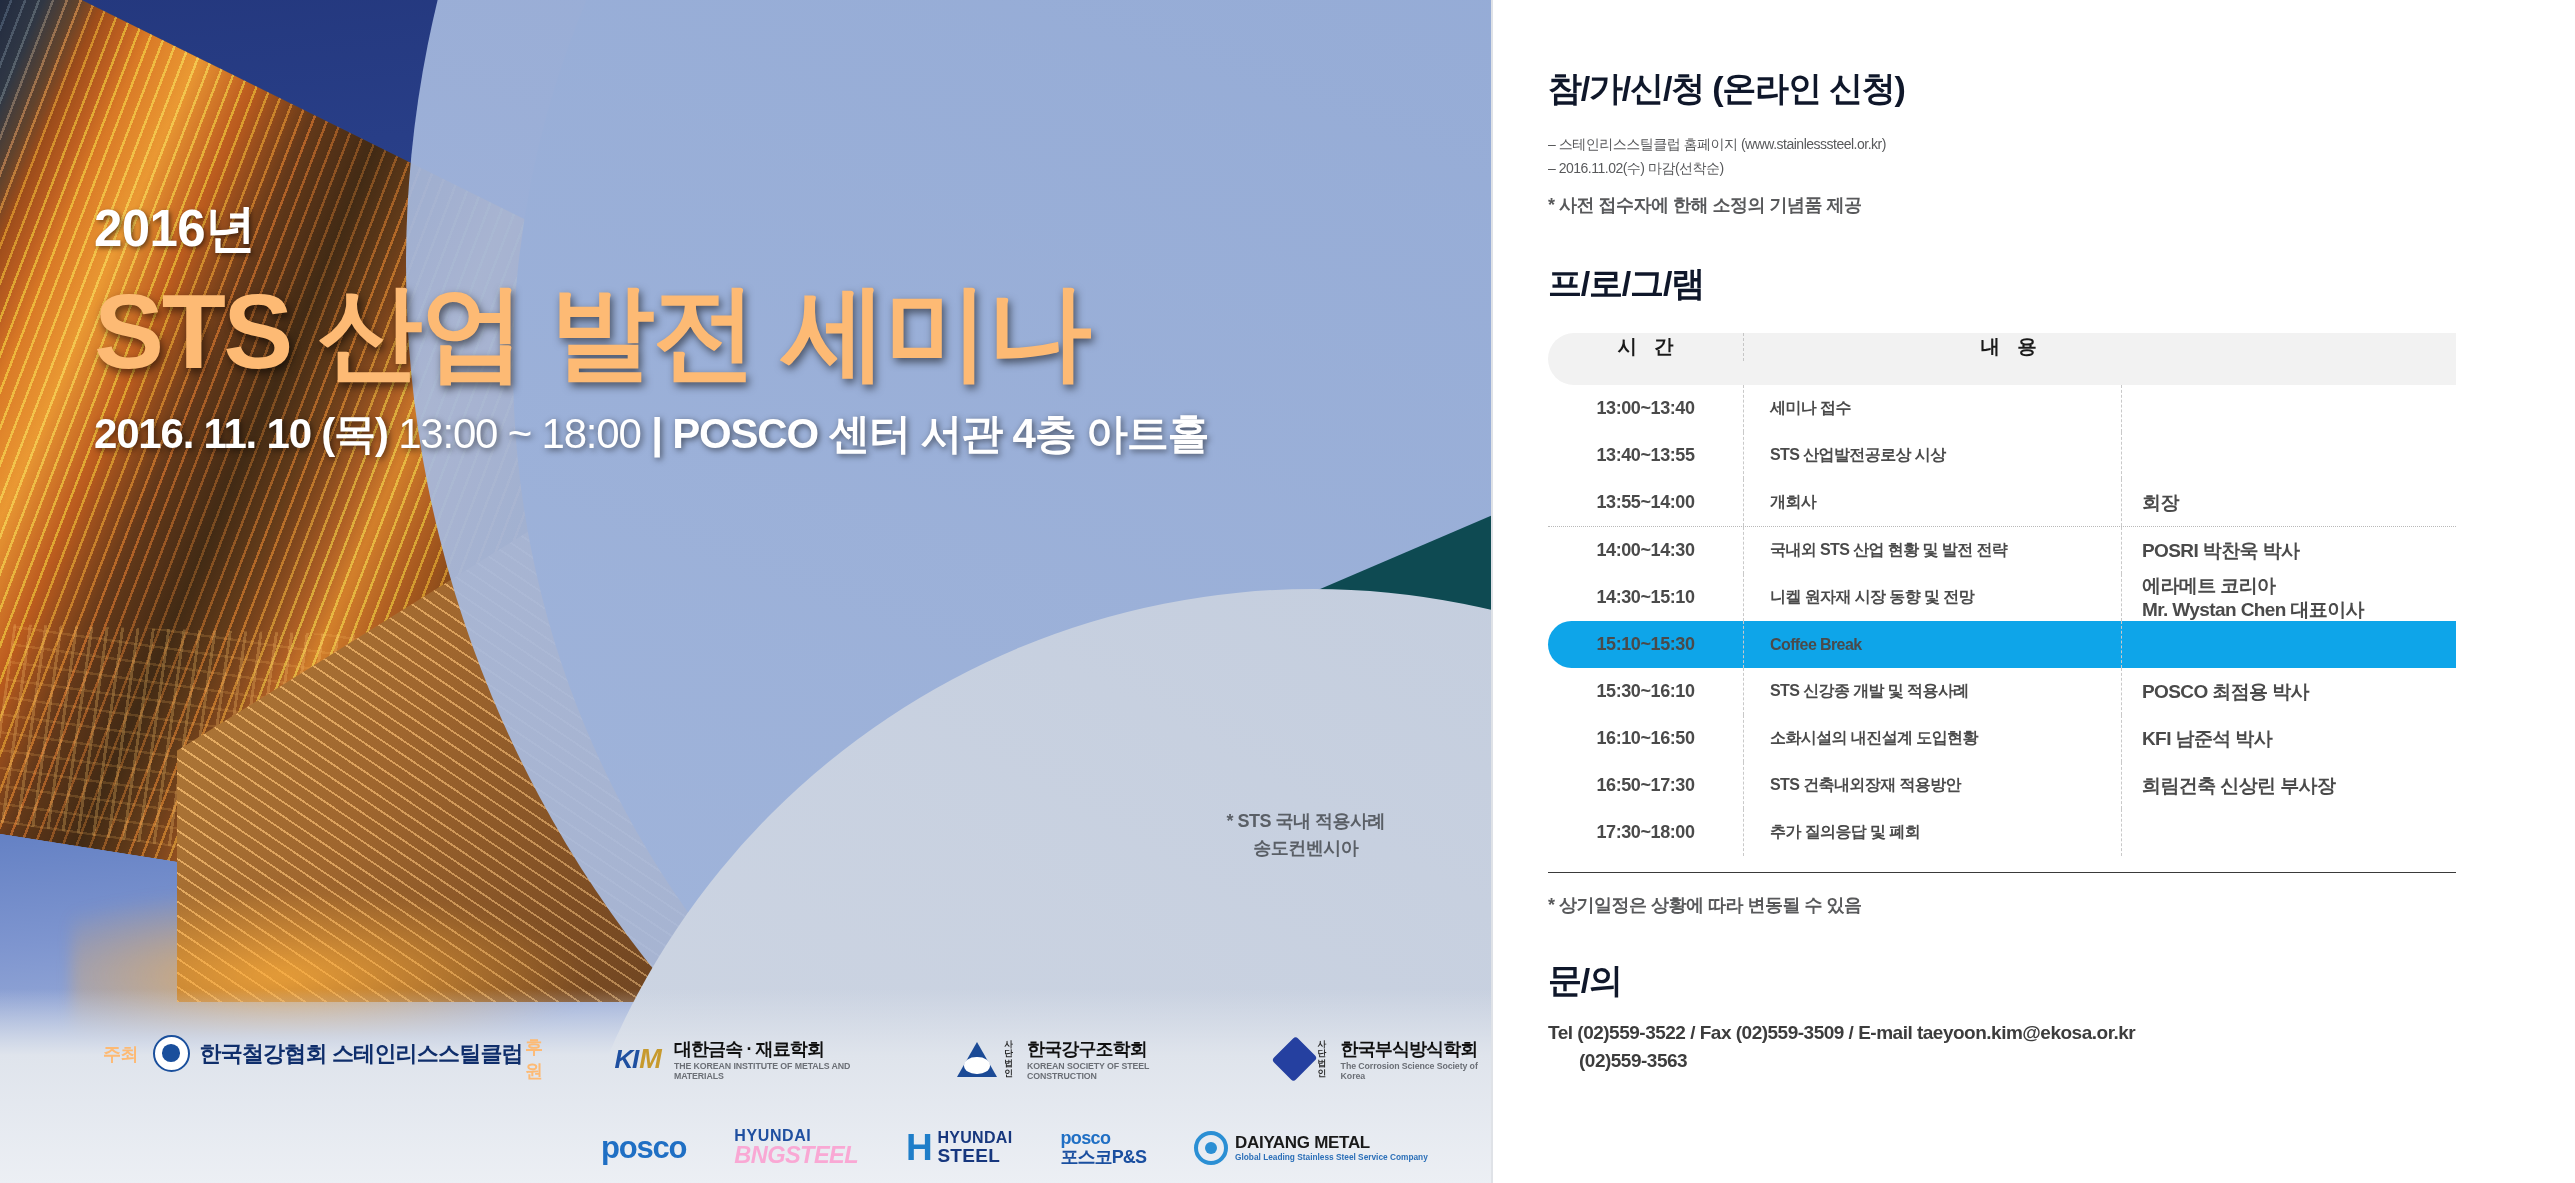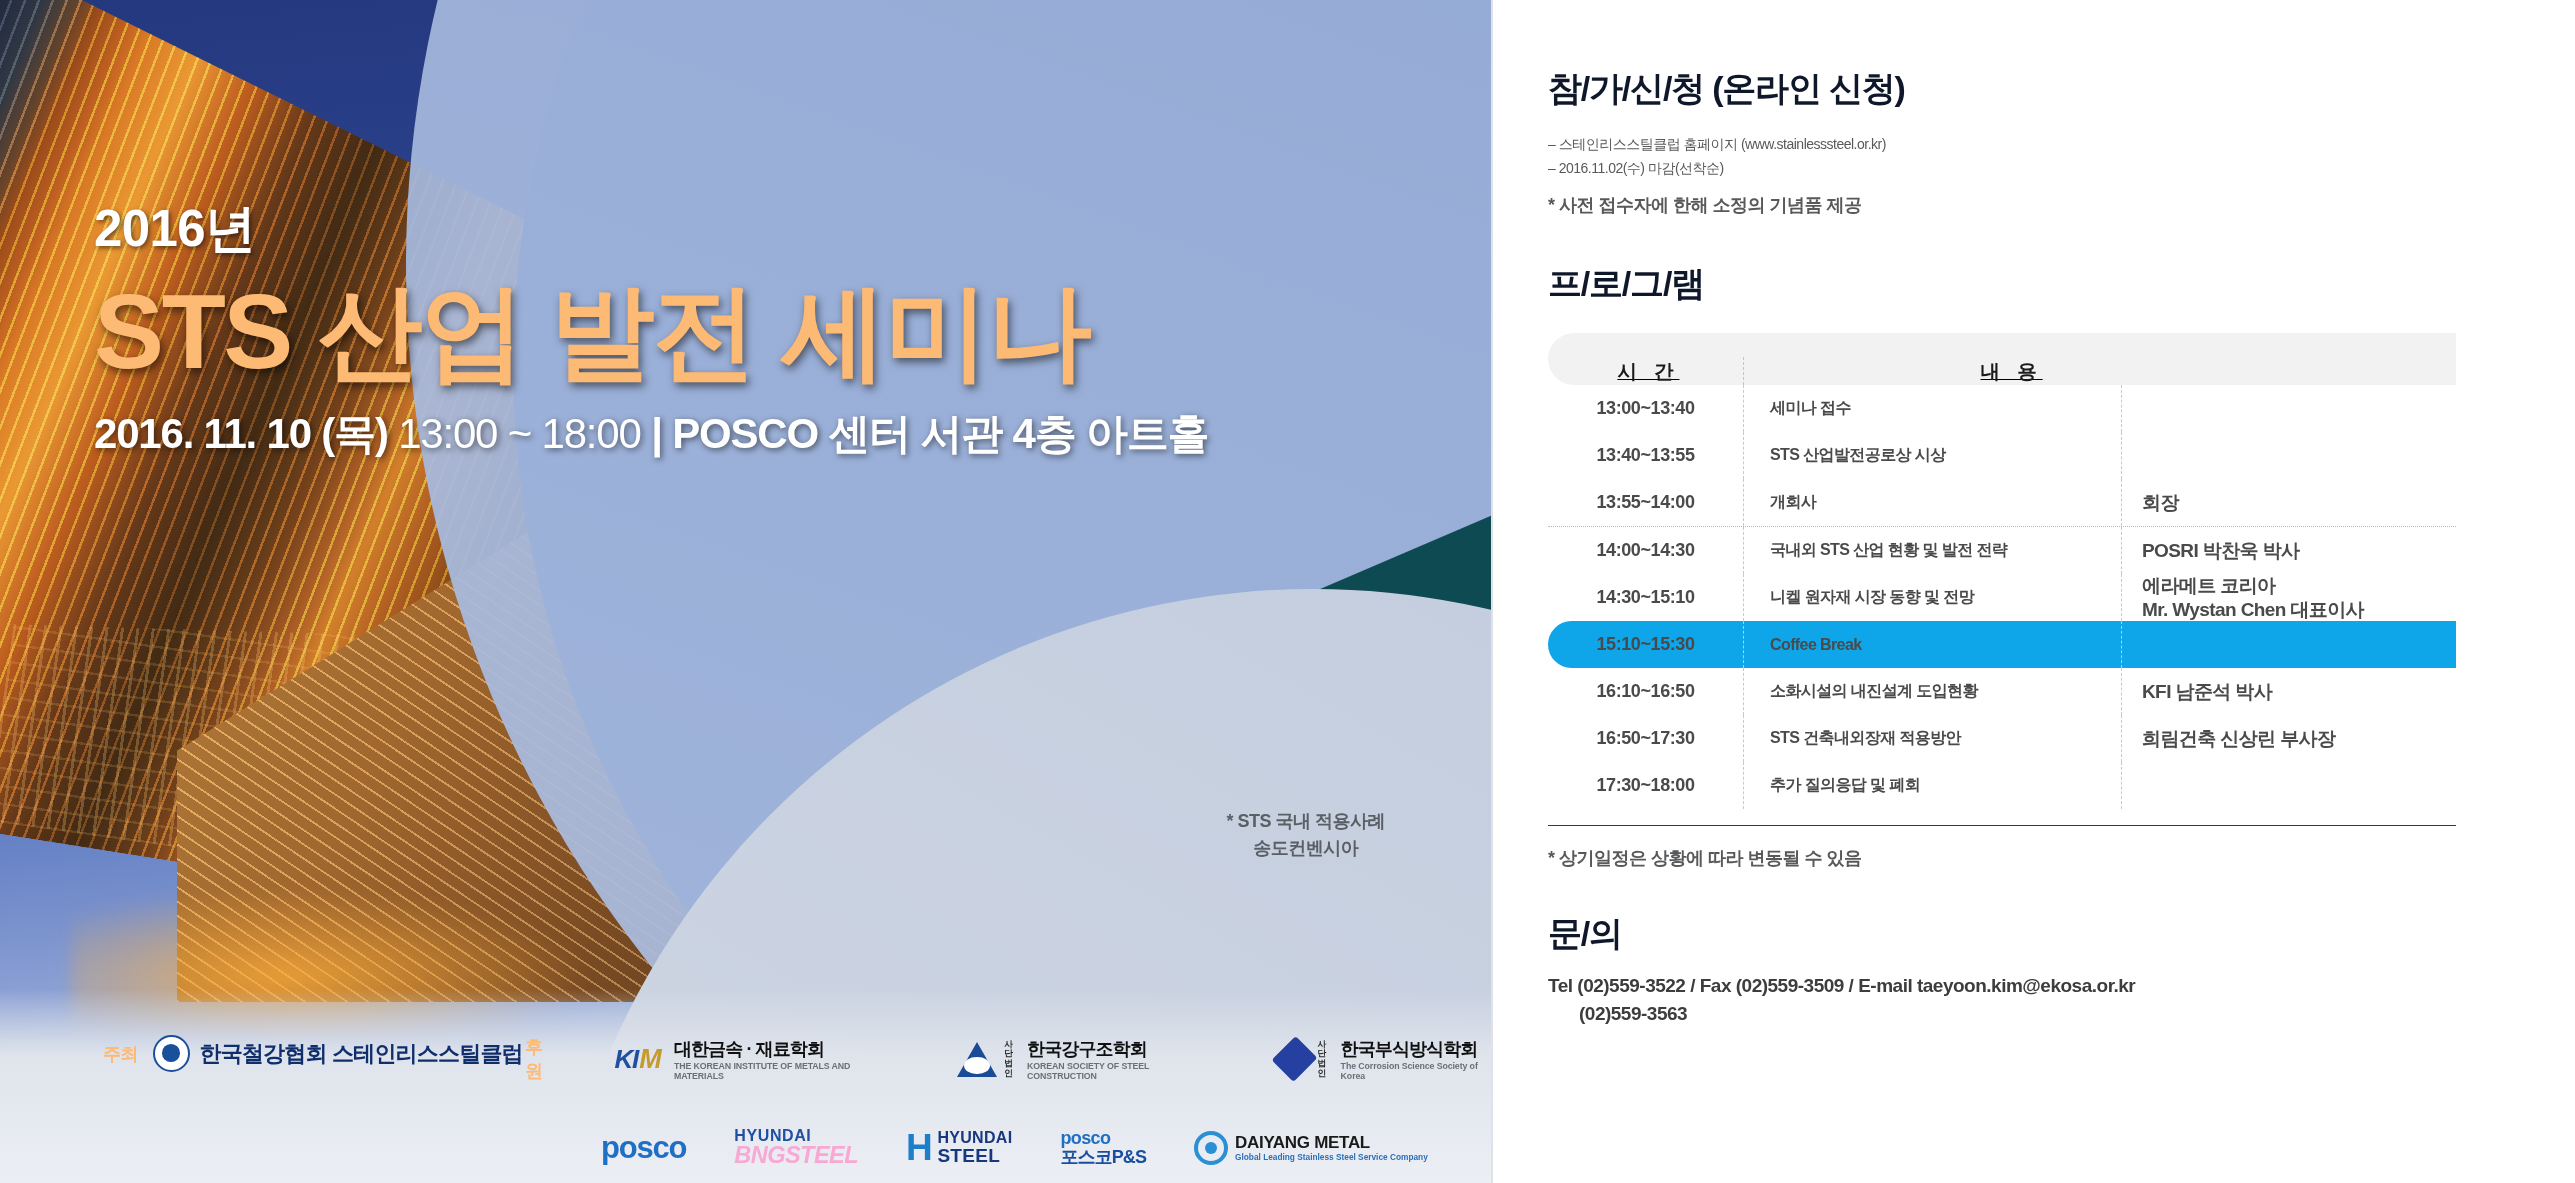--- a/index.html
+++ b/index.html
@@ -248,22 +248,22 @@
   }
   .note-star {
     margin-top: 13px; color: #58595b; font-size: 18px;
     font-weight: 600; letter-spacing: -0.5px;
   }
   .sec-head-prog { margin-top: 44px; }
 
   
   .ptable { margin-top: 26px; width: 908px; }
   .thead {
-    display: flex; height: 52px; align-items: flex-end;
-    background: #f2f2f2; border-radius: 26px 0 0 26px; text-decoration: underline;
+    display: flex; height: 52px; align-items: flex-start;
+    background: #f2f2f2; border-radius: 26px 0 0 26px;
   }
   .th-time {
     width: 195px; text-align: center; color: #1a1a1a;
     font-size: 19.5px; font-weight: 700; letter-spacing: 5.9px; padding-left: 5.9px;
   }
   .th-sep { width: 1.2px; height: 28px; border-left: 1.2px dashed #c6c6c6; }
   .th-content {
     flex: 1; text-align: center; color: #1a1a1a;
     font-size: 19.5px; font-weight: 700; letter-spacing: 5.9px; padding-right: 177px;
   }
@@ -487,20 +487,27 @@
 Mr. Wystan Chen 대표이사</div>
           </div>
           <div class="trow hl">
             <div class="td-time">15:10~15:30</div>
             <div class="vline"></div>
             <div class="td-content">Coffee Break</div>
             <div class="vline"></div>
             <div class="td-speaker" style="white-space: pre-line;"></div>
           </div>
           <div class="trow">
+            <div class="td-time">15:30~16:10</div>
+            <div class="vline"></div>
+            <div class="td-content">STS 신강종 개발 및 적용사례</div>
+            <div class="vline"></div>
+            <div class="td-speaker" style="white-space: pre-line;">POSCO 최점용 박사</div>
+          </div>
+          <div class="trow">
             <div class="td-time">16:10~16:50</div>
             <div class="vline"></div>
             <div class="td-content">소화시설의 내진설계 도입현황</div>
             <div class="vline"></div>
             <div class="td-speaker" style="white-space: pre-line;">KFI 남준석 박사</div>
           </div>
           <div class="trow">
             <div class="td-time">16:50~17:30</div>
             <div class="vline"></div>
             <div class="td-content">STS 건축내외장재 적용방안</div>

